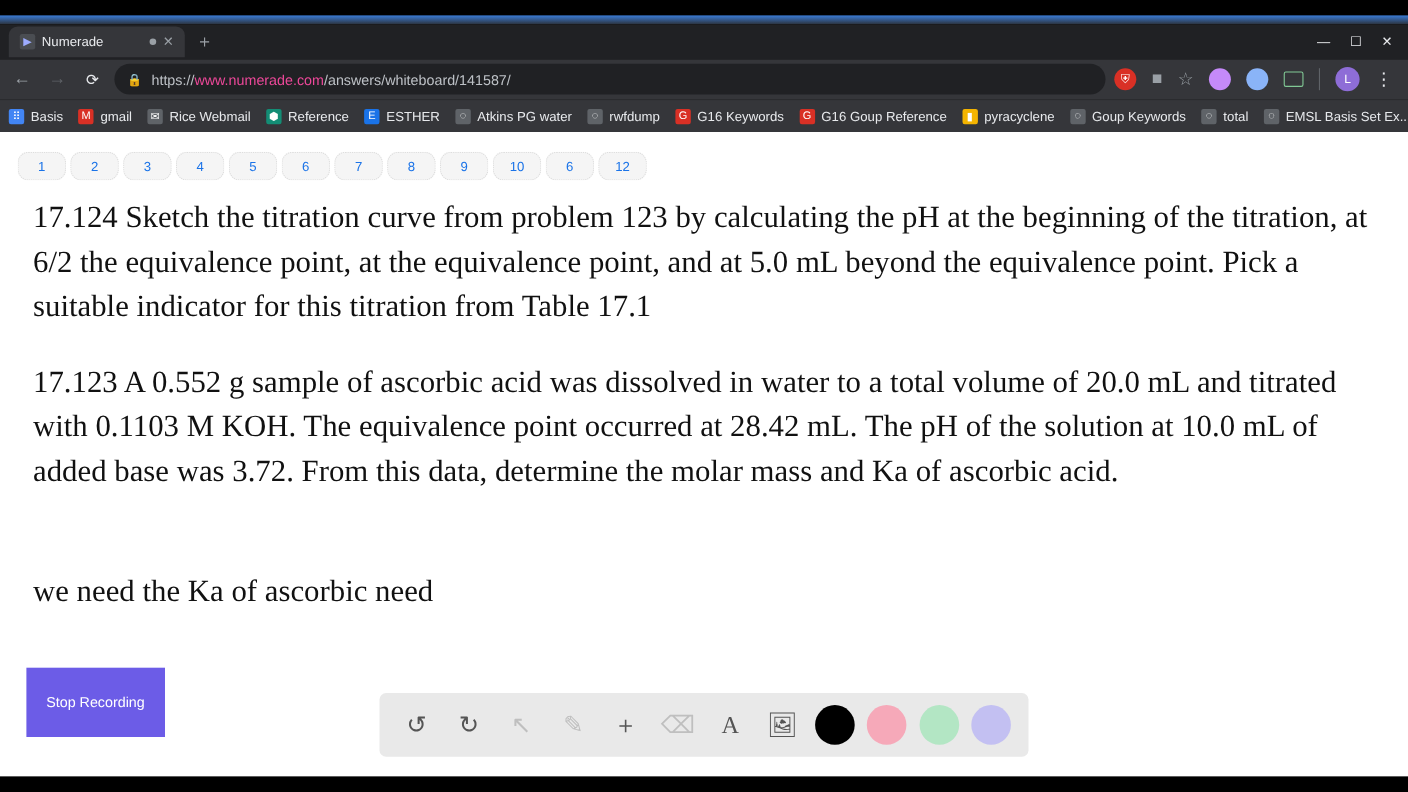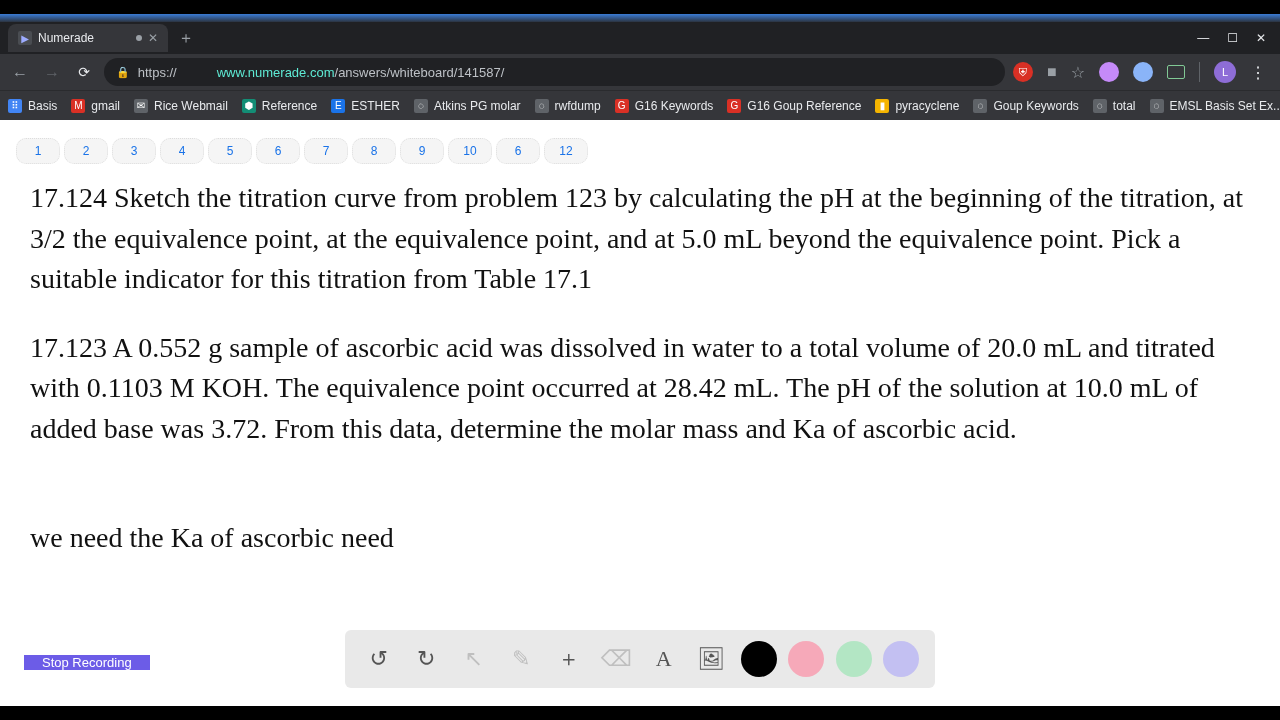--- a/index.html
+++ b/index.html
@@ -72,21 +72,21 @@
     border-radius: 14px;
     display: flex;
     align-items: center;
     padding: 0 12px;
     color: #e8eaed;
     font-size: 13px;
     gap: 8px;
   }
   .omnibox .lock { color:#9aa0a6; font-size:11px; }
   .omnibox .url { color:#bdc1c6; }
-  .omnibox .url .host { color:#5eead4;margin-left:40px; }
+  .omnibox .url .host { color:#ec4899; }
   .addr-right { display:flex; align-items:center; gap:14px; padding-right:6px; }
   .icon-circle { width:20px;height:20px;border-radius:50%;display:flex;align-items:center;justify-content:center;font-size:11px; }
   .star { color:#9aa0a6; font-size:16px; cursor:pointer; }
   .avatar-p { width:20px;height:20px;border-radius:50%;background:#c58af9; }
   .avatar-g { width:20px;height:20px;border-radius:50%;background:#8ab4f8; }
   .mon { width:18px;height:14px;border:1.5px solid #81c995;border-radius:2px; }
   .divider-v { width:1px;height:20px;background:#5f6368; }
   .avatar-main { width:22px;height:22px;border-radius:50%;background:#8e6dd7;color:#fff;display:flex;align-items:center;justify-content:center;font-size:11px; }
   .menu-dots { color:#e8eaed;font-size:16px;cursor:pointer; }
 
@@ -134,21 +134,21 @@
   }
   .prose p { margin-bottom: 28px; }
 
   .stopbtn {
     position:absolute;
     left: 24px;
     bottom: 36px;
     background:#6c5ce7;
     color:#fff;
     font-size:13px;
-    padding: 0 18px;
+    padding: 24px 18px;
     border:none;
     cursor:pointer;
   }
 
   .toolbar {
     position:absolute;
     left:50%;
     transform:translateX(-50%);
     bottom: 18px;
     width: 590px;
@@ -221,21 +221,21 @@
         <span class="ico" style="background:#5f6368;color:#fff">✉</span>
         <span>Rice Webmail</span>
       </span><span class="bm">
         <span class="ico" style="background:#138d75;color:#fff">⬢</span>
         <span>Reference</span>
       </span><span class="bm">
         <span class="ico" style="background:#1a73e8;color:#fff">E</span>
         <span>ESTHER</span>
       </span><span class="bm">
         <span class="ico" style="background:#5f6368;color:#fff">◌</span>
-        <span>Atkins PG molar</span>
+        <span>Atkins PG water</span>
       </span><span class="bm">
         <span class="ico" style="background:#5f6368;color:#fff">◌</span>
         <span>rwfdump</span>
       </span><span class="bm">
         <span class="ico" style="background:#d93025;color:#fff">G</span>
         <span>G16 Keywords</span>
       </span><span class="bm">
         <span class="ico" style="background:#d93025;color:#fff">G</span>
         <span>G16 Goup Reference</span>
       </span><span class="bm">
@@ -264,21 +264,21 @@
       <span class="pagenum">6</span>
       <span class="pagenum">7</span>
       <span class="pagenum">8</span>
       <span class="pagenum">9</span>
       <span class="pagenum">10</span>
       <span class="pagenum">6</span>
       <span class="pagenum">12</span>
     </div>
 
   <div class="prose">
-    <p>17.124 Sketch the titration curve from problem 123 by calculating the pH at the beginning of the titration, at 3/2 the equivalence point, at the equivalence point, and at 5.0 mL beyond the equivalence point. Pick a suitable indicator for this titration from Table 17.1</p>
+    <p>17.124 Sketch the titration curve from problem 123 by calculating the pH at the beginning of the titration, at 6/2 the equivalence point, at the equivalence point, and at 5.0 mL beyond the equivalence point. Pick a suitable indicator for this titration from Table 17.1</p>
     <p>17.123 A 0.552 g sample of ascorbic acid was dissolved in water to a total volume of 20.0 mL and titrated with 0.1103 M KOH. The equivalence point occurred at 28.42 mL. The pH of the solution at 10.0 mL of added base was 3.72. From this data, determine the molar mass and Ka of ascorbic acid.</p>
     <p>
       <br>
       <span>we need the Ka of ascorbic need</span>
     </p>
   </div>
 
   <button class="stopbtn">Stop Recording</button>
 
   <div class="toolbar">

